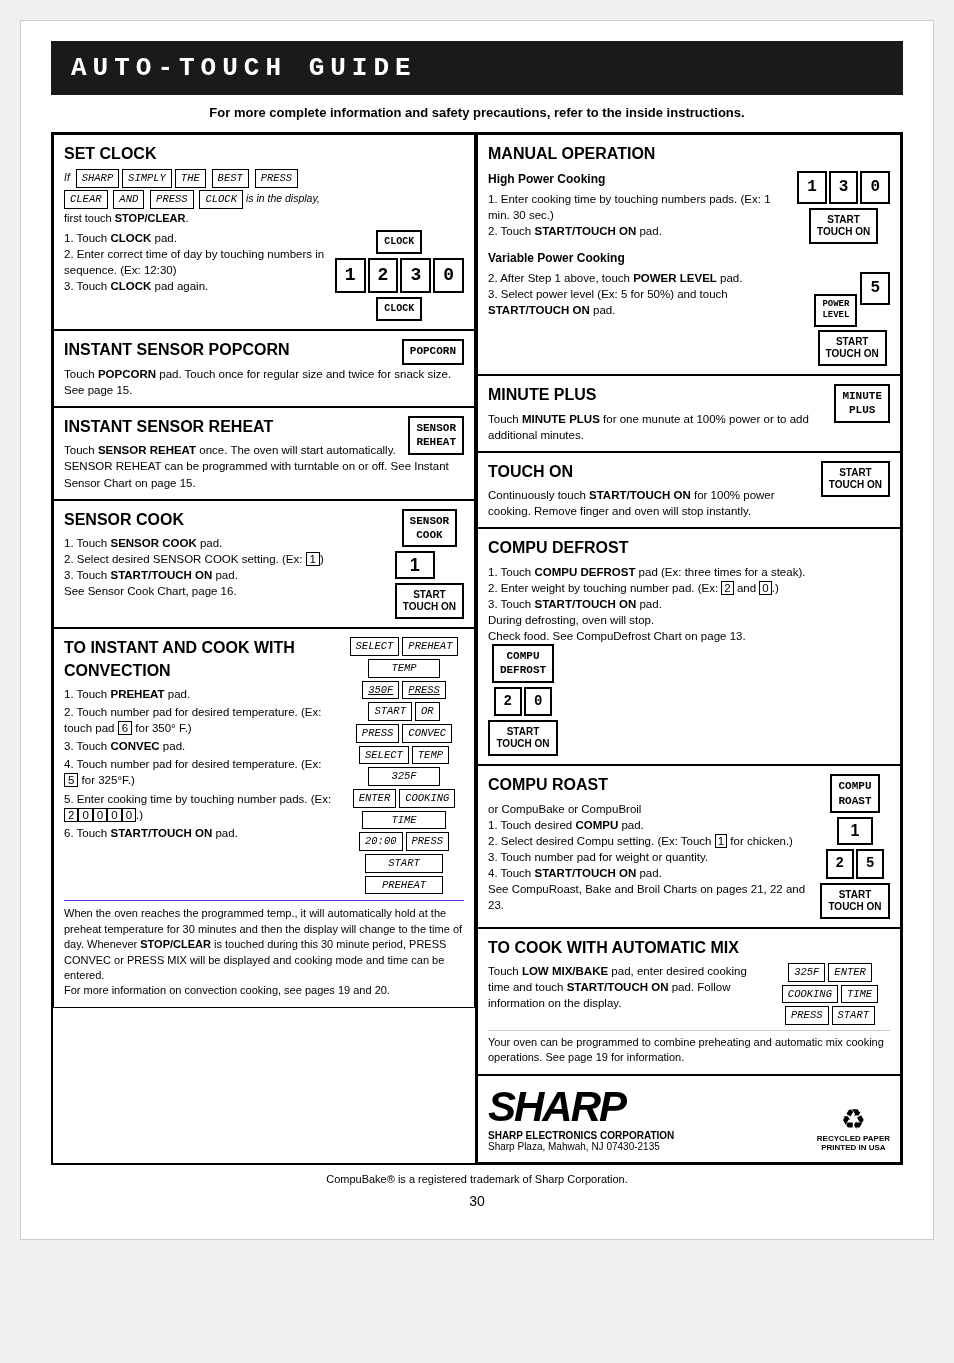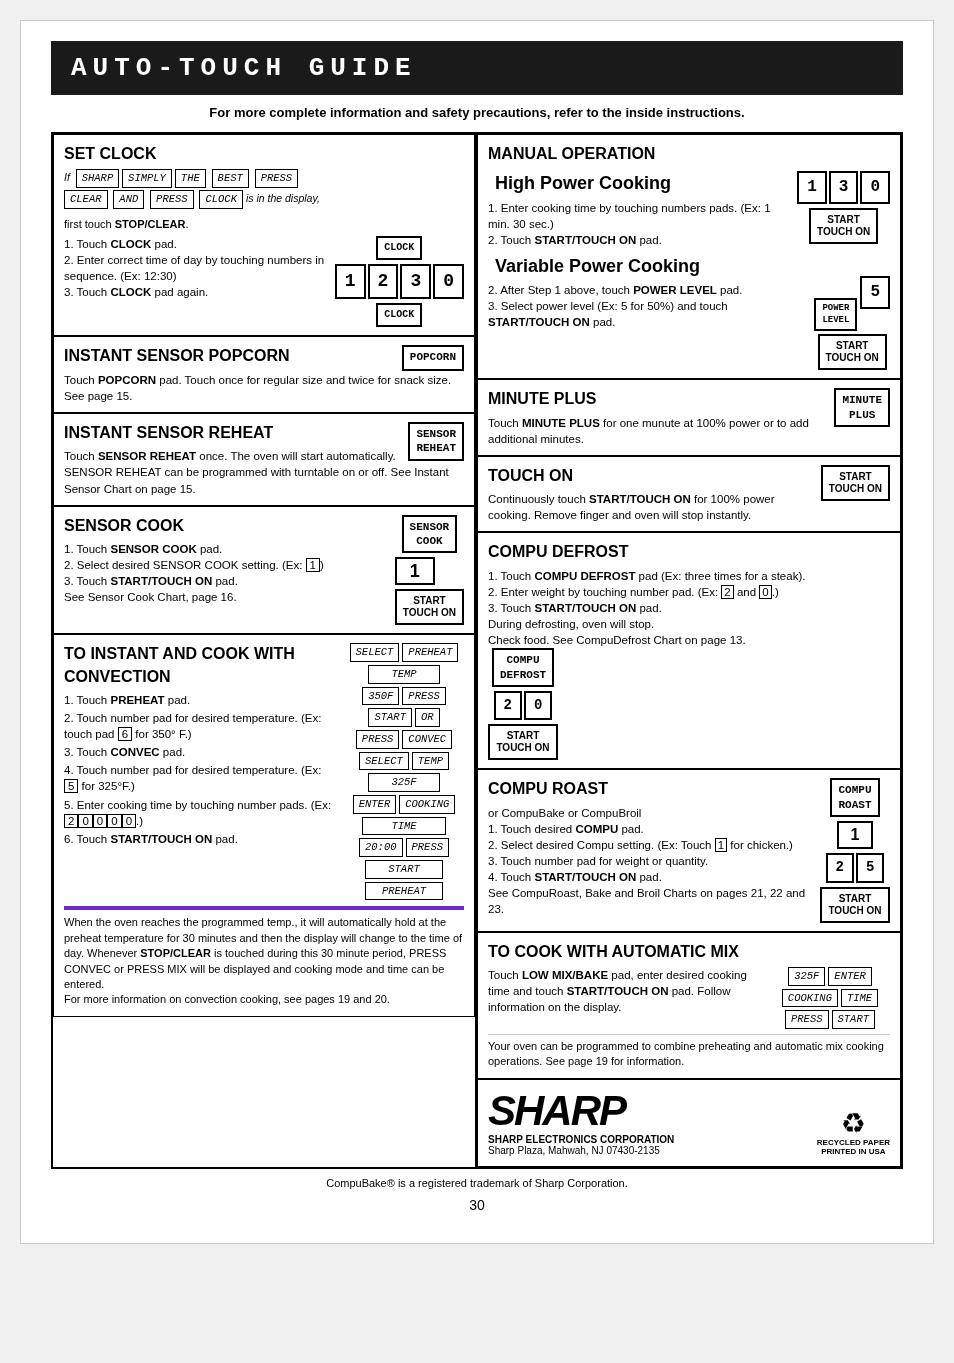--- a/index.html
+++ b/index.html
@@ -44,25 +44,24 @@
       padding: 8px 10px;
       font-size: 11.5px;
       line-height: 1.4;
     }
     .section-title {
       font-size: 16px;
       font-weight: bold;
       margin-bottom: 4px;
     }
     .section-subtitle {
-      font-size: 18px;
+      font-size: 12px;
       font-weight: bold;
       margin-bottom: 3px;
       margin-top: 6px;
-      margin-left: 7px;
     }
     .button-box {
       border: 2px solid #000;
       padding: 3px 6px;
       font-family: 'Courier New', monospace;
       font-size: 11px;
       font-weight: bold;
       display: inline-block;
       text-align: center;
       min-width: 40px;
@@ -137,21 +136,21 @@
 
   <div class="main-grid">
 
     <div class="left-col">
 
       <div class="section clearfix">
         <div class="section-title">SET CLOCK</div>
         <div style="font-size:10.5px; font-style:italic; margin-bottom:2px;">
           If &nbsp;<span class="italic-box">SHARP</span> <span class="italic-box">SIMPLY</span> <span class="italic-box">THE</span> &nbsp;<span class="italic-box">BEST</span> &nbsp;<span class="italic-box">PRESS</span>
         </div>
-        <div style="font-size:10.5px; font-style:italic; margin-bottom:8px;">
+        <div style="font-size:10.5px; font-style:italic; margin-bottom:2px;">
           <span class="italic-box">CLEAR</span> &nbsp;<span class="italic-box">AND</span> &nbsp;<span class="italic-box">PRESS</span> &nbsp;<span class="italic-box">CLOCK</span> is in the display,
         </div>
         <div style="font-size:11px; margin-bottom:4px;">first touch <b>STOP/CLEAR</b>.</div>
 
         <div style="float:right; text-align:center; margin-left:10px;">
           <div class="button-box" style="font-size:10px; margin-bottom:4px;">CLOCK</div>
           <div style="margin-bottom:4px; display:flex; gap:2px; justify-content:center;">
             <span class="number-display">1</span>
             <span class="number-display">2</span>
             <span class="number-display">3</span>
@@ -212,21 +211,21 @@
             </div>
           </div>
           <div style="display:flex; flex-direction:column; gap:3px; align-items:center; min-width:120px;">
             <div style="display:flex; gap:3px;">
               <span class="italic-box">SELECT</span>
               <span class="italic-box">PREHEAT</span>
             </div>
             <div style="display:flex; gap:3px;">
               <span class="italic-box" style="padding:1px 22px;">TEMP</span>
             </div>
-            <div style="display:flex; gap:3px;">
+            <div style="display:flex; gap:3px;text-decoration:underline;">
               <span class="italic-box">350F</span>
               <span class="italic-box">PRESS</span>
             </div>
             <div style="display:flex; gap:3px;">
               <span class="italic-box">START</span>
               <span class="italic-box">OR</span>
             </div>
             <div style="display:flex; gap:3px;">
               <span class="italic-box">PRESS</span>
               <span class="italic-box">CONVEC</span>
@@ -250,21 +249,21 @@
               <span class="italic-box">PRESS</span>
             </div>
             <div style="display:flex; gap:3px;">
               <span class="italic-box" style="padding:1px 22px;">START</span>
             </div>
             <div style="display:flex; gap:3px;">
               <span class="italic-box" style="padding:1px 16px;">PREHEAT</span>
             </div>
           </div>
         </div>
-        <div style="margin-top:6px; font-size:11px; border-top:4px solid #6d28d9; padding-top:5px;">
+        <div style="margin-top:6px; font-size:11px; border-top:1px solid #6d28d9; padding-top:5px;">
           When the oven reaches the programmed temp., it will automatically hold at the preheat temperature for 30 minutes and then the display will change to the time of day. Whenever <b>STOP/CLEAR</b> is touched during this 30 minute period, PRESS CONVEC or PRESS MIX will be displayed and cooking mode and time can be entered.
         </div>
         <div style="font-size:11px;">
           For more information on convection cooking, see pages 19 and 20.
         </div>
       </div>
 
     </div>
 
     <div>

